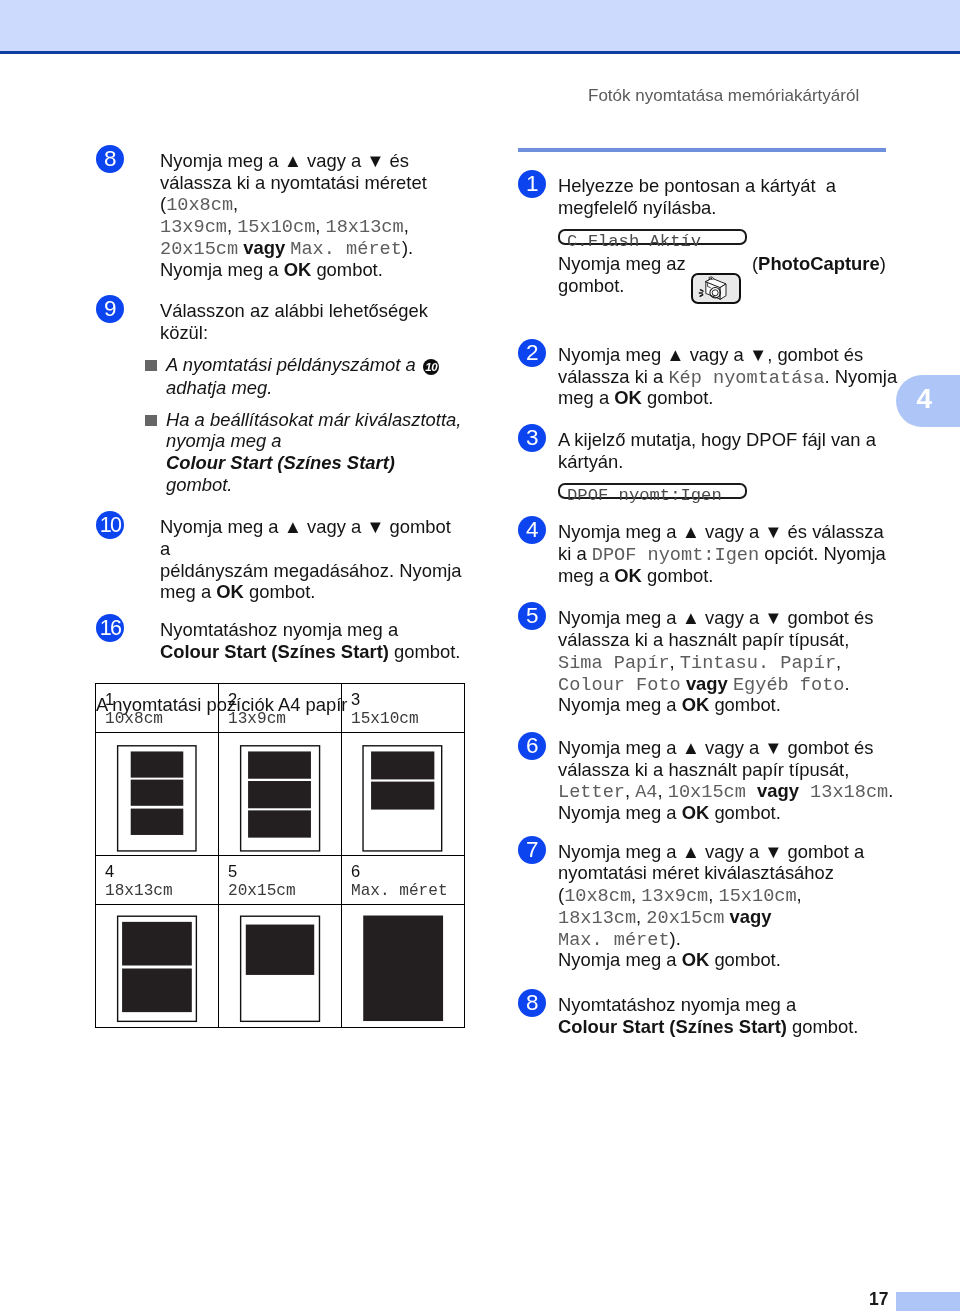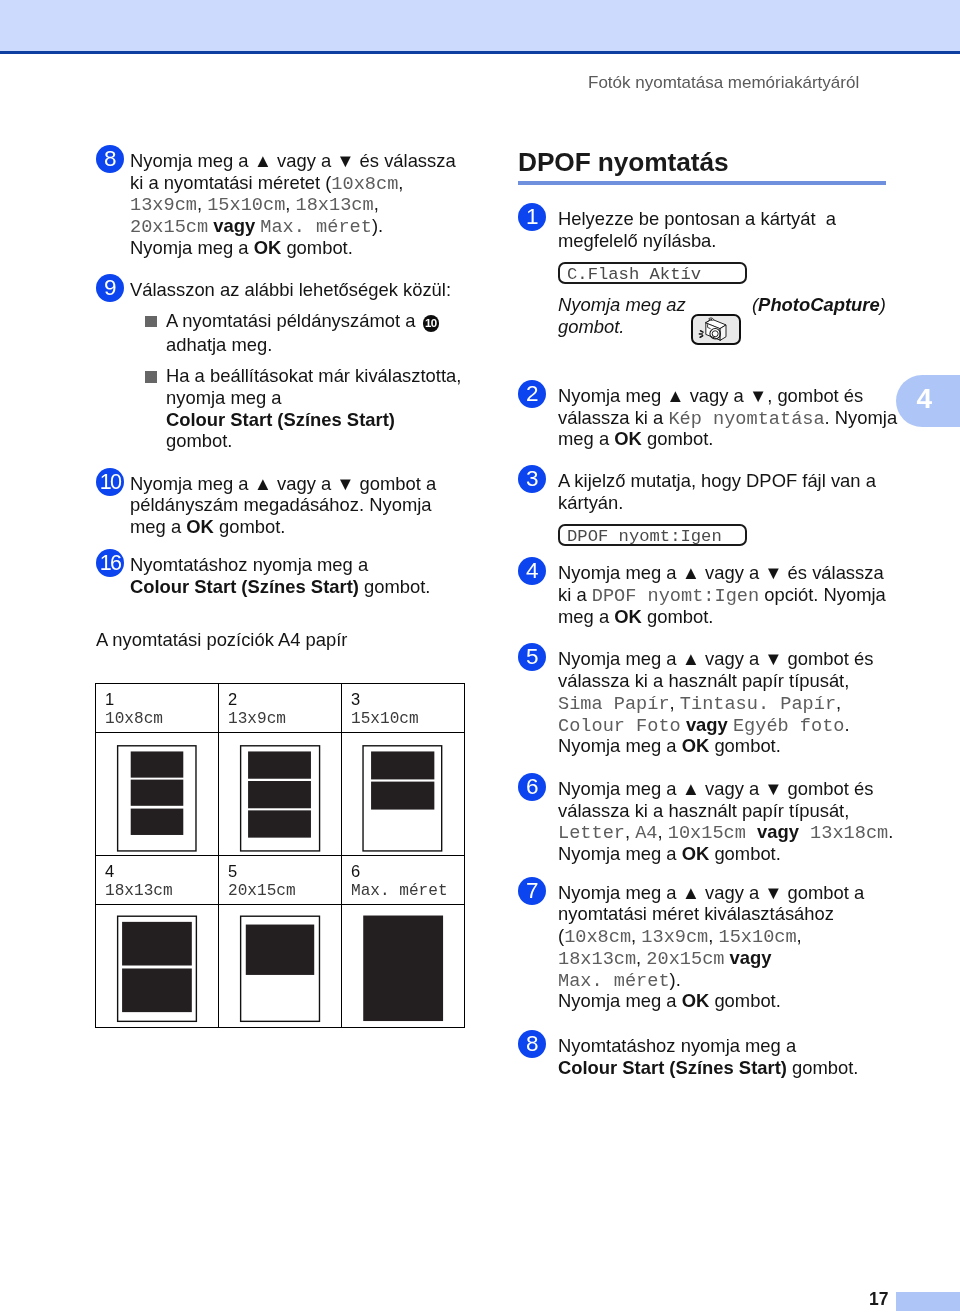--- a/index.html
+++ b/index.html
@@ -5,21 +5,21 @@
 <style>
   html,body{margin:0;padding:0;}
   body{width:960px;height:1315px;background:#ffffff;
        font-family:"Liberation Sans",sans-serif;position:relative;overflow:hidden;
        -webkit-font-smoothing:antialiased;}
   .page{position:relative;width:960px;height:1315px;background:#fff;}
 
   
   .hdr-band{position:absolute;left:0;top:0;width:960px;height:51px;background:#ccdafd;}
   .hdr-rule{position:absolute;left:0;top:51px;width:960px;height:3px;background:#0c3fa0;}
-  .hdr-title{position:absolute;left:588px;top:73px;font-size:17px;color:#5a5a5a;white-space:nowrap;}
+  .hdr-title{position:absolute;left:588px;top:86px;font-size:17px;color:#5a5a5a;white-space:nowrap;}
 
   
   .ftr-page{position:absolute;left:869px;top:1289px;font-size:17.5px;font-weight:bold;color:#1a1a1a;}
   .ftr-bar{position:absolute;left:896px;top:1292px;width:64px;height:19px;background:#aec6f7;}
 
   
   .chap-tab{position:absolute;left:896px;top:375px;width:64px;height:52px;
             background:#aec6f7;border-radius:26px 0 0 26px;}
   .chap-tab span{position:absolute;left:20.5px;top:10px;font-size:28px;font-weight:bold;color:#ffffff;line-height:28px;}
 
@@ -31,35 +31,35 @@
   
   .h1{font-size:26.3px;font-weight:bold;color:#1a1a1a;letter-spacing:-0.1px;margin:0;line-height:30px;padding-top:3px;}
   .h1-rule{width:368px;height:4px;background:#6e90dd;margin-top:4px;}
 
   
   .step{position:relative;margin-top:0;}
   .num{position:absolute;left:0;top:0;width:28px;height:28px;border-radius:50%;
        background:#0c45ef;color:#fff;font-size:22.5px;font-weight:normal;
        text-align:center;line-height:28.5px;letter-spacing:-0.5px;}
   .num.two{font-size:21.5px;letter-spacing:-1.6px;font-stretch:condensed;}
-  .body{margin-left:34px;font-size:18.4px;line-height:21.7px;color:#141414;padding-top:5px;}
+  .body{margin-left:64px;font-size:18.4px;line-height:21.7px;color:#141414;padding-top:5px;}
   .body.r{margin-left:40px;}
   .plain{font-size:18.4px;line-height:21.6px;color:#141414;}
   b{font-weight:bold;}
   .mono{font-family:"Liberation Mono",monospace;font-size:18.6px;color:#5d5d5d;letter-spacing:0px;line-height:0;}
   .bullets{margin-left:48px;margin-top:10px;}
-  .bul{position:relative;padding-left:22px;font-size:18.4px;line-height:21.6px;color:#141414;margin-top:10px;}
+  .bul{position:relative;padding-left:22px;font-size:18.4px;line-height:21.6px;color:#141414;margin-top:10px;font-style:italic;}
   .bul:first-child{margin-top:0;}
   .bsq{position:absolute;left:1px;top:6px;width:11.5px;height:11.2px;background:#666;}
   .cnum{display:inline-block;width:16.6px;height:16.6px;border-radius:50%;background:#0d0d0d;color:#fff;
         font-size:11.5px;line-height:17.6px;text-align:center;vertical-align:-2px;font-weight:bold;
         letter-spacing:-0.5px;position:relative;top:-2px;left:2px;}
 
   
-  .lcd{border:2.2px solid #1a1a1a;border-radius:7px;height:22px;width:189px;
+  .lcd{border:2.2px solid #1a1a1a;border-radius:7px;height:16px;width:189px;
        font-family:"Liberation Mono",monospace;font-size:17.2px;color:#4a4a4a;
        line-height:21px;padding-left:7px;box-sizing:border-box;display:inline-block;
        vertical-align:top;}
 
   
   .pcbtn{display:inline-block;width:50px;height:31px;border:2.6px solid #0f0f0f;border-radius:7px;
          background:#e9e9e9;position:absolute;box-sizing:border-box;overflow:hidden;left:133px;top:25px;}
   .pcbtn svg{position:absolute;left:3px;top:0px;}
 
   
@@ -109,30 +109,29 @@
     <div class="step" style="margin-top:11px;">
       <div class="num two">16</div>
       <div class="body">Nyomtatáshoz nyomja meg a<br><b>Colour Start (Színes Start)</b> gombot.</div>
     </div>
 
     <div class="plain" style="margin-top:32px;"><span>A nyomtatási pozíciók A4 papír</span><br></div>
   </div>
 
   <div class="col col-right">
 
-    <div class="h1">DPOF nyomtatás</div>
     <div class="h1-rule"></div>
 
     <div class="step" style="margin-top:18px;">
       <div class="num">1</div>
       <div class="body r">Helyezze be pontosan a kártyát&nbsp; a<br>megfelelő nyílásba.</div>
       <div class="body r" style="margin-top:11px;line-height:0;height:0;padding-top:0;">
         <span class="lcd">C.Flash Aktív</span>
       </div>
-      <div class="body r" style="margin-top:27px;position:relative;font-style:italic;">Nyomja meg az <span style="display:inline-block;width:56px;"></span><span class="pcbtn">
+      <div class="body r" style="margin-top:19px;position:relative;">Nyomja meg az <span style="display:inline-block;width:56px;"></span><span class="pcbtn">
             <svg width="40" height="28" viewBox="0 0 48 33">
               <g stroke="#1a1a1a" stroke-width="1.15" stroke-linejoin="round" stroke-linecap="round">
                 <path d="M11.8 7.6 L11.8 21.8 L29.2 28.8 L29.2 14.6 Z" fill="#fff"></path>
                 <path d="M11.8 7.6 L18.6 3.4 L36.0 10.4 L29.2 14.6 Z" fill="#fdfdfd"></path>
                 <path d="M29.2 14.6 L36.0 10.4 L36.0 24.6 L29.2 28.8 Z" fill="#f6f6f6"></path>
               </g>
               <g fill="none" stroke="#1a1a1a">
                 <circle cx="23.0" cy="21.0" r="6.3" stroke-width="1.3"></circle>
                 <circle cx="23.0" cy="21.0" r="3.6" stroke-width="1.15"></circle>
               </g>

